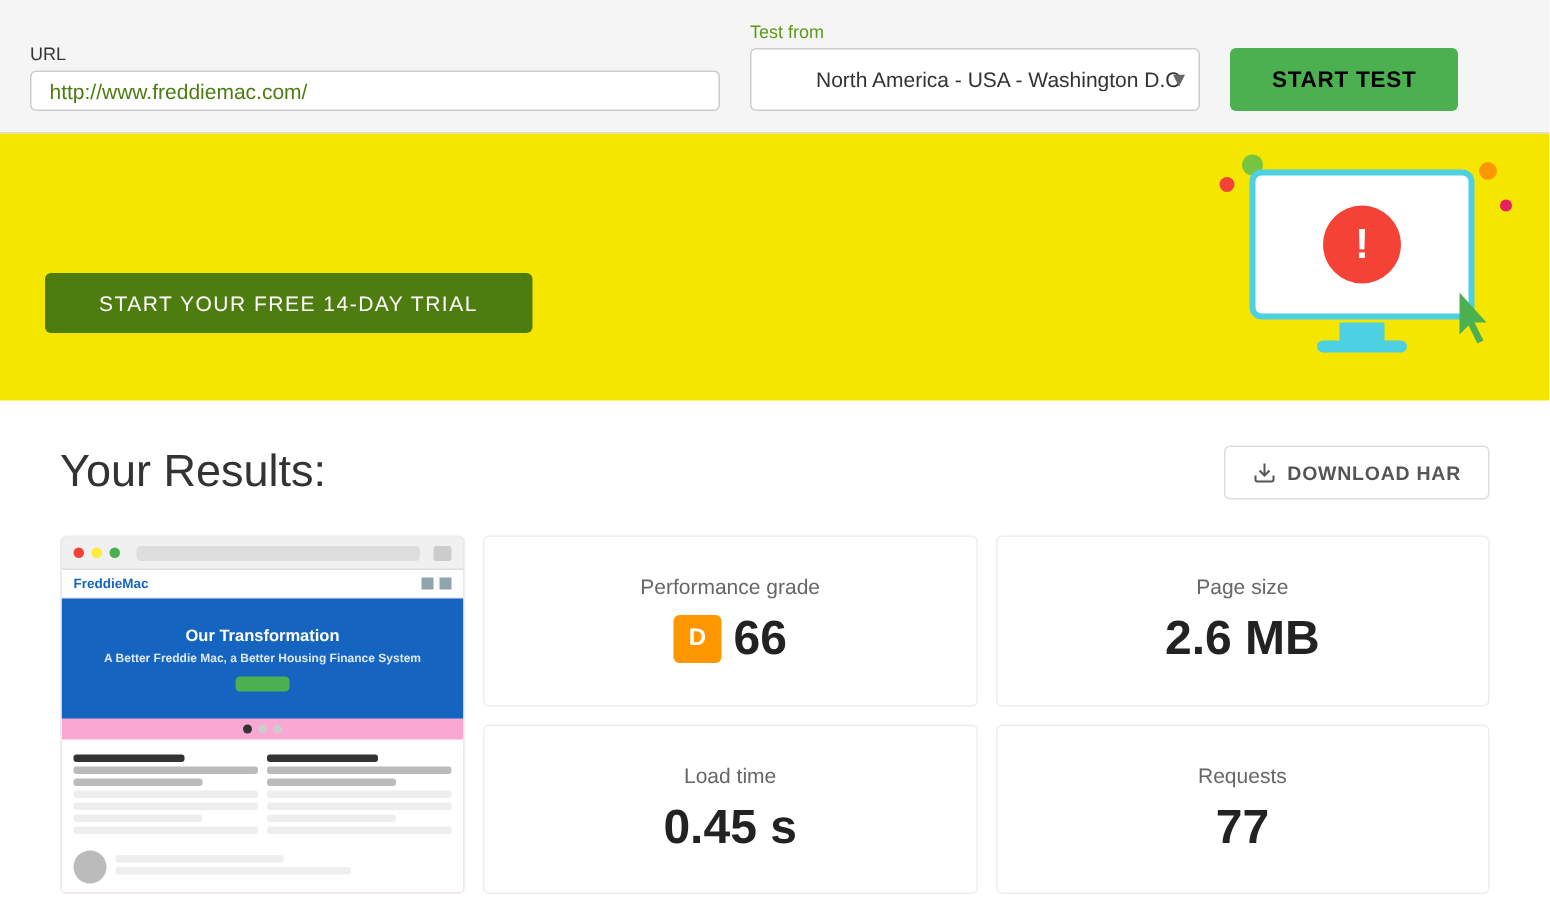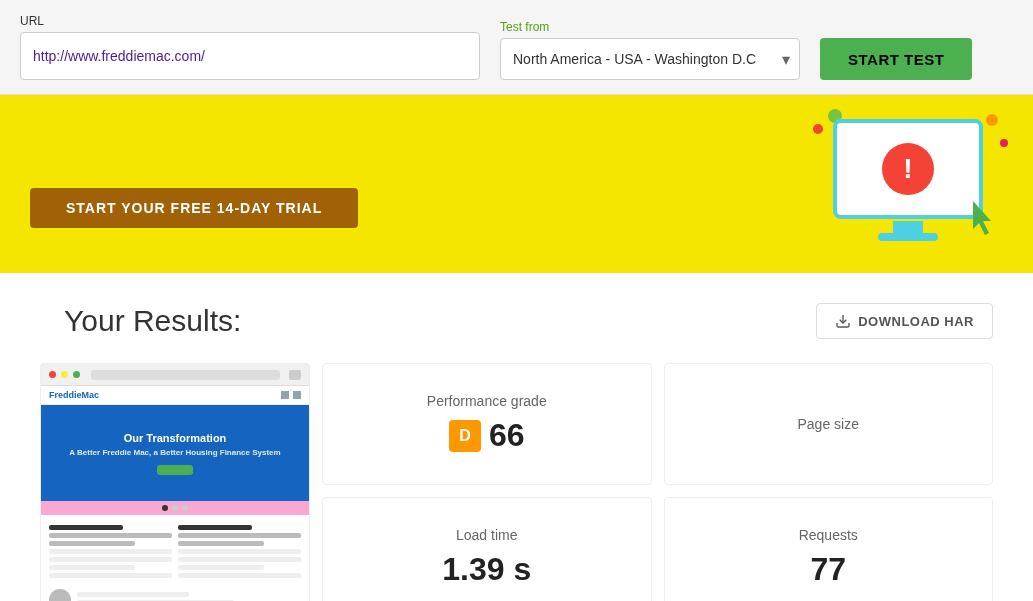--- a/index.html
+++ b/index.html
@@ -20,40 +20,41 @@
       gap: 4px;
     }
     .header-field label {
       font-size: 12px;
       color: #333;
       font-weight: 500;
     }
     .header-field label.green { color: #5a9c1a; }
     .url-input {
       width: 460px;
-      height: 48px;
+      height: 27px;
       border: 1px solid #ccc;
       border-radius: 4px;
       padding: 0 12px;
       font-size: 14px;
-      color: #4c1d95;
+      color: #4d7c0f;
       background: #fff;
     }
     .location-select {
       width: 300px;
       height: 42px;
       border: 1px solid #ccc;
       border-radius: 4px;
       padding: 0 12px;
       font-size: 14px;
       color: #333;
       background: #fff;
       appearance: none;
       -webkit-appearance: none;
       cursor: pointer;
+      text-align: right;
     }
     .select-wrapper {
       position: relative;
     }
     .select-wrapper::after {
       content: '▾';
       position: absolute;
       right: 10px;
       top: 50%;
       transform: translateY(-50%);
@@ -90,26 +91,26 @@
     }
     .banner-text {
       font-size: 22px;
       color: #222;
       margin-bottom: 18px;
       line-height: 1.4;
     }
     .banner-text strong { font-weight: 900; }
     .banner-cta {
       display: inline-block;
-      background: #a16207;
+      background: #4d7c0f;
       color: #fff;
       padding: 12px 36px;
       border-radius: 4px;
       font-size: 14px;
-      font-weight: bold;
+      font-weight: normal;
       letter-spacing: 1px;
       border: none;
       cursor: pointer;
       text-transform: uppercase;
       margin-top: 48px;
     }
     .banner-right {
       width: 200px;
       display: flex;
       justify-content: flex-end;
@@ -173,21 +174,20 @@
 
     
     .results-section {
       padding: 30px 40px;
     }
     .results-header {
       display: flex;
       align-items: center;
       gap: 20px;
       margin-bottom: 24px;
-      margin-left: 24px;
     }
     .results-title {
       font-size: 30px;
       color: #333;
       font-weight: 400;
       flex: 1;
     }
     .action-btn {
       display: flex;
       align-items: center;
@@ -271,21 +271,21 @@
       align-items: center;
       padding: 0 8px;
       gap: 5px;
       border-bottom: 1px solid #ddd;
     }
     .preview-dot-r { width: 7px; height: 7px; background: #f44336; border-radius: 50%; }
     .preview-dot-y { width: 7px; height: 7px; background: #ffeb3b; border-radius: 50%; }
     .preview-dot-g { width: 7px; height: 7px; background: #4caf50; border-radius: 50%; }
     .preview-content {
       background: #1565c0;
-      height: 96px;
+      height: 80px;
       display: flex;
       align-items: center;
       justify-content: center;
       flex-direction: column;
       color: #fff;
       font-size: 10px;
       font-weight: bold;
       gap: 4px;
     }
     .preview-hero-text { font-size: 11px; font-weight: bold; }
@@ -473,25 +473,26 @@
     <div class="metric-card">
       <div class="metric-label">Performance grade</div>
       <div class="metric-value">
         <span class="grade-badge">D</span>
         <span>66</span>
       </div>
     </div>
 
     <div class="metric-card">
       <div class="metric-label">Page size</div>
+      <div class="metric-value">2.6 MB</div>
     </div>
 
     <div class="metric-card">
       <div class="metric-label">Load time</div>
-      <div class="metric-value">1.39 s</div>
+      <div class="metric-value">0.45 s</div>
     </div>
 
     <div class="metric-card">
       <div class="metric-label">Requests</div>
       <div class="metric-value">77</div>
     </div>
 
   </div>
 </div>
 

